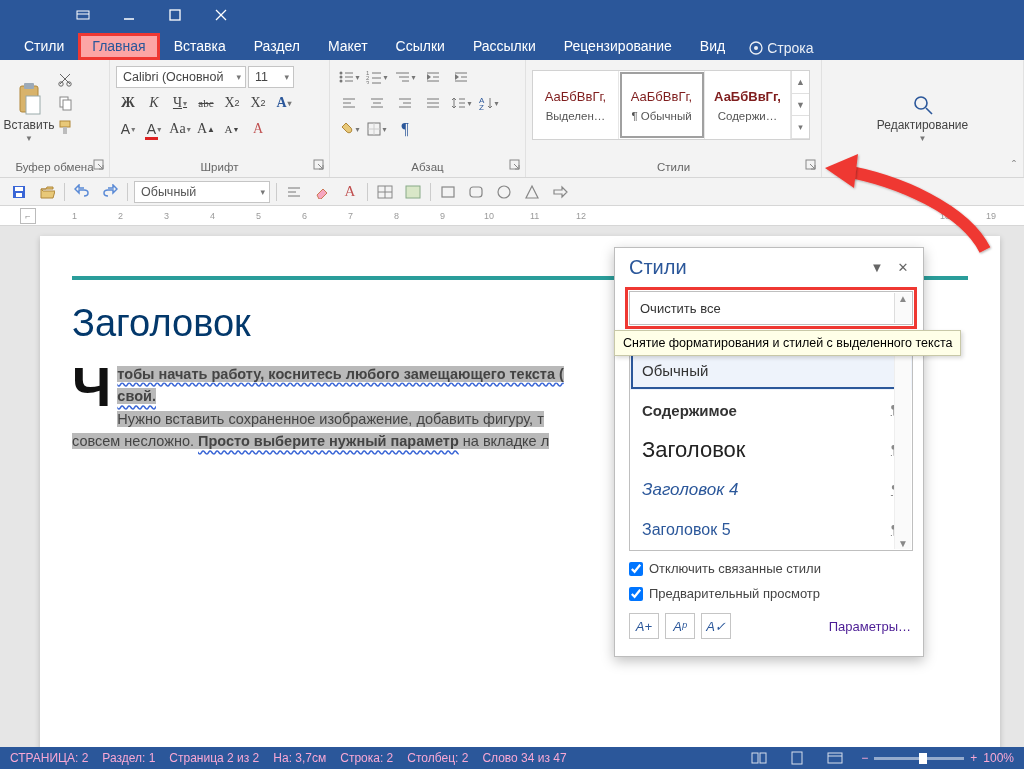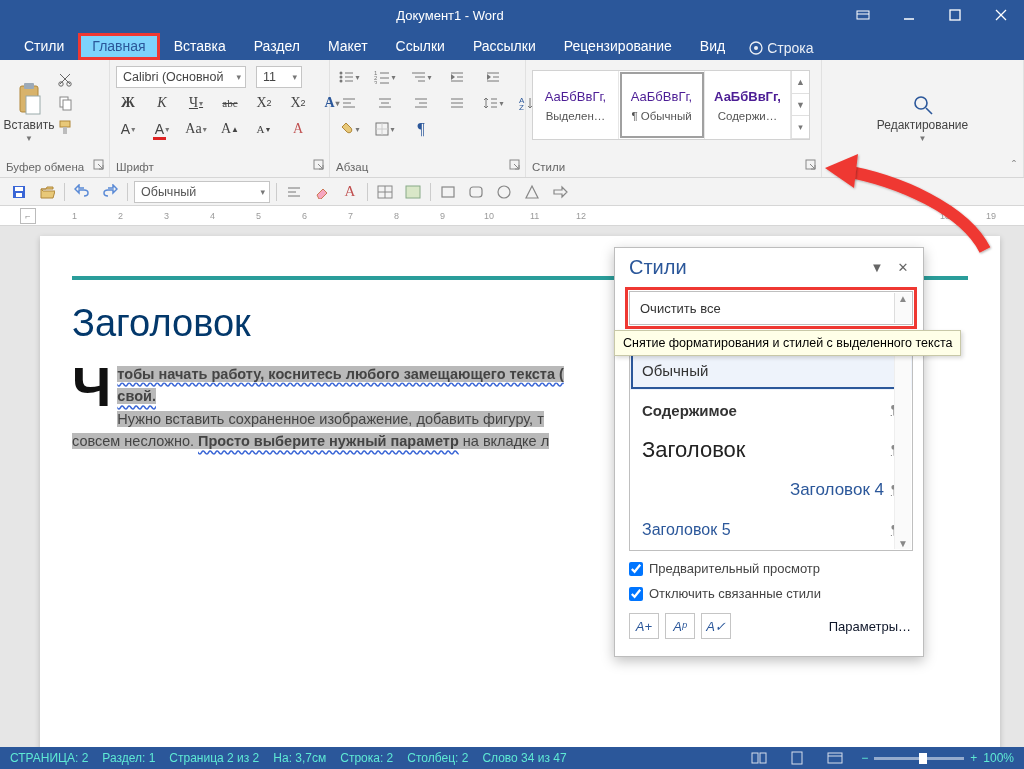--- a/index.html
+++ b/index.html
@@ -7,57 +7,57 @@
 
   
   .titlebar { height: 30px; background: #2b579a; display:flex; align-items:center; color:#fff; font-size:13px; }
   .titlebar .title { flex:1; text-align:center; }
   .titlebar .sysbtn { width:46px; height:30px; display:flex; align-items:center; justify-content:center; }
   .titlebar .sysbtn svg { stroke:#fff; }
 
   
   .tabs { height:30px; background:#2b579a; display:flex; align-items:flex-end; color:#fff; font-size:14px; padding-left:10px; }
   .tabs .tab { padding:5px 14px 6px 14px; cursor:pointer; }
-  .tabs .tab.active { background:#7dd3fc; color:#2b579a; }
+  .tabs .tab.active { background:#fca5a5; color:#2b579a; }
   .tabs .tab.boxed { outline:3px solid #ef3832; outline-offset:-3px; }
   .tabs .spacer { flex:1; }
   .tabs .helpicon { margin-right:6px; opacity:0.9; display:flex; align-items:center; gap:4px; padding:4px 10px;}
   .tabs .share { display:flex; align-items:center; gap:6px; padding:4px 14px 6px 10px; }
 
   
   .ribbon { height:118px; background:#f3f3f3; border-bottom:1px solid #d6d6d6; display:flex; position:relative; }
   .group { border-right:1px solid #e1e1e1; display:flex; flex-direction:column; justify-content:space-between; padding:4px 6px 2px 6px;}
-  .group .label { font-size:11.5px; color:#666; padding-bottom:2px; position:relative;}
+  .group .label { text-align:center; font-size:11.5px; color:#666; padding-bottom:2px; position:relative;}
   .group .label .launcher { position:absolute; right:-4px; bottom:2px; width:14px; height:14px; }
   .group-body { display:flex; gap:2px; flex:1; }
 
   .big-button { width:46px; display:flex; flex-direction:column; align-items:center; justify-content:center; font-size:12px; color:#444; gap:2px;}
   .small-btn { width:22px; height:22px; display:flex; align-items:center; justify-content:center; font-size:13px; color:#444; }
   .col { display:flex; flex-direction:column; gap:2px; }
-  .row { display:flex; gap:10px; align-items:center; }
+  .row { display:flex; gap:2px; align-items:center; }
 
   .font-combo { border:1px solid #c5c5c5; background:#fff; height:22px; font-size:12.5px; padding:0 18px 0 6px; display:flex; align-items:center; position:relative; color:#444;}
   .font-combo::after { content:"▾"; position:absolute; right:4px; font-size:9px; color:#777;}
   .font-name { width:130px;}
   .font-size { width:46px;}
   .fmt { width:24px; height:22px; font-size:14px; color:#444; display:flex; align-items:center; justify-content:center; font-family:"Times New Roman",serif; position:relative;}
   .fmt.bold { font-weight:bold;}
   .fmt.italic { font-style:italic;}
   .fmt.uline { text-decoration:underline;}
   .fmt.strike { text-decoration:line-through; font-size:11px;}
   .fmt sub,.fmt sup { font-size:9px;}
   .dd::after{content:"▾"; font-size:8px; color:#777; margin-left:1px;}
 
   
   .p-btn{width:26px;height:22px; display:flex; align-items:center; justify-content:center;}
 
   
   .styles-gal { display:flex; border:1px solid #d2d2d2; background:#fff; height:70px; margin-top:6px;}
   .style-item { width:86px; border-right:1px solid #e6e6e6; display:flex; flex-direction:column; align-items:center; justify-content:center; font-size:11.5px; color:#555; padding:0 2px;}
-  .style-item .preview { font-size:13px; color:#4c1d95; margin-bottom:6px;}
+  .style-item .preview { font-size:13px; color:#7f1d1d; margin-bottom:6px;}
   .style-item.sel { outline:2px solid #a0a0a0; outline-offset:-3px;}
   .style-item .preview.bold{font-weight:bold;}
   .gallery-scroll{width:18px; display:flex; flex-direction:column; border-left:1px solid #e0e0e0;}
   .gallery-scroll div{flex:1; display:flex; align-items:center; justify-content:center; font-size:9px; color:#777; border-bottom:1px solid #e0e0e0;}
 
   
   .qat{height:28px; background:#f3f3f3; border-bottom:1px solid #d6d6d6; display:flex; align-items:center; gap:6px; padding:0 8px;}
   .qat .q{width:22px; height:22px; display:flex;align-items:center;justify-content:center;}
   .qat .combo{border:1px solid #c5c5c5; background:#fff; height:22px; width:136px; font-size:12.5px; padding:0 16px 0 6px; display:flex; align-items:center; position:relative; color:#555;}
   .qat .combo::after{content:"▾"; position:absolute; right:4px; font-size:9px; color:#777;}
@@ -86,51 +86,50 @@
   .styles-pane .hdr .x{width:20px; text-align:center; color:#666; margin-left:6px;}
   .clear-row{margin:6px 10px 0 14px; border:1px solid #bfbfbf; height:34px; display:flex; align-items:center; padding:0 10px; outline:3px solid #ef3832; outline-offset:1px; position:relative;}
   .clear-row .scrl{position:absolute; right:1px; top:1px; bottom:1px; width:17px; border-left:1px solid #ddd; display:flex; align-items:flex-start; justify-content:center; font-size:10px; color:#888; background:#fafafa;}
   .tooltip{position:absolute; left:614px; top:330px; background:#ffffe8; border:1px solid #c8c8a8; font-size:12.5px; padding:5px 8px; z-index:30; box-shadow:2px 2px 4px rgba(0,0,0,0.15);}
   .style-list{margin:24px 10px 0 14px; border:1px solid #bfbfbf; position:relative;}
   .style-li{height:40px; display:flex; align-items:center; padding:0 28px 0 12px; position:relative; font-size:15px;}
   .style-li.sel{outline:2px solid #2b579a; outline-offset:-3px; background:#eef3fb;}
   .style-li .mk{position:absolute; right:8px; font-size:12px; color:#8a8a8a;}
   .style-li.bold{font-weight:700; font-size:15px;}
   .style-li.big{font-size:22px; color:#222;}
-  .style-li.h4{color:#2b579a; font-size:17px;justify-content:flex-end;}
+  .style-li.h4{color:#2b579a; font-style:italic; font-size:17px;}
   .style-li.h5{color:#2b579a; font-size:16px;}
   .style-li.h6{color:#2b579a; font-size:15px;}
   .style-list .scrl{position:absolute; right:1px; top:1px; bottom:1px; width:17px; border-left:1px solid #eee; display:flex; align-items:flex-end; justify-content:center; font-size:10px; color:#888; background:#fafafa;}
   .chk-row{display:flex; align-items:center; gap:6px; margin:10px 10px 0 14px; font-size:13px; color:#444;}
   .chk-row input{width:14px;height:14px;}
   .pane-foot{display:flex; align-items:center; gap:6px; padding:12px 12px 0 14px;}
   .pane-foot .ib{width:30px;height:26px; border:1px solid #c5c5c5; display:flex; align-items:center; justify-content:center; font-size:13px; color:#2b579a; font-style:italic;}
-  .pane-foot .lnk{margin-left:auto; color:#0f172a; font-size:13px;}
+  .pane-foot .lnk{margin-left:auto; color:#4c1d95; font-size:13px;}
 
   
   .arrow{position:absolute; z-index:25; pointer-events:none;}
 
   
-  .status{position:absolute; left:0; right:0; bottom:0; height:22px; background:#2b579a; color:#5eead4; display:flex; align-items:center; font-size:12px; gap:14px; padding:0 10px;text-align:center;}
+  .status{position:absolute; left:0; right:0; bottom:0; height:22px; background:#2b579a; color:#f9a8d4; display:flex; align-items:center; font-size:12px; gap:14px; padding:0 10px;text-align:center;}
   .status .seg{white-space:nowrap;}
   .status .spacer{flex:1;}
   .status .viewbtn{width:24px;height:18px;display:flex;align-items:center;justify-content:center;opacity:0.8;}
   .status .zoom{display:flex; align-items:center; gap:6px;}
   .status .slider{width:90px; height:3px; background:rgba(255,255,255,0.5); position:relative;}
   .status .slider .thumb{position:absolute; top:-4px; left:45px; width:8px; height:11px; background:#fff;}
 
   .collapse{position:absolute; right:8px; bottom:4px; font-size:12px; color:#888;}
   .launcher-icon{fill:none;stroke:#888;stroke-width:1;}
 </style>
 </head>
 <body>
 
 <div class="titlebar">
   <div style="width:60px"></div>
-  <div class="title">Документ1 - Word</div>
   <div class="sysbtn">
       <svg width="14" height="14">
         <rect x="1" y="3" width="12" height="8" fill="none" stroke="#fff"></rect>
         <line x1="1" y1="6" x2="13" y2="6" stroke="#fff"></line>
       </svg>
     </div>
   <div class="sysbtn">
       <svg width="12" height="12">
         <line x1="1" y1="10" x2="11" y2="10" stroke="#fff" stroke-width="1.5"></line>
       </svg>
@@ -558,25 +557,25 @@
         <span class="mk"><u>¶a</u></span>
       </div>
     <div class="style-li h5">
         <span>Заголовок 5</span>
         <span class="mk"><u>¶a</u></span>
       </div>
     <div class="scrl">▼</div>
   </div>
   <div class="chk-row">
       <input type="checkbox" checked="" style="">
-      <span>Предварительный просмотр</span>
+      <span>Отключить связанные стили</span>
     </div>
   <div class="chk-row">
       <input type="checkbox" checked="" style="">
-      <span>Отключить связанные стили</span>
+      <span>Предварительный просмотр</span>
     </div>
   <div class="pane-foot">
     <div class="ib">A+</div>
     <div class="ib">Aᵖ</div>
     <div class="ib">A✓</div>
     <div class="lnk">Параметры…</div>
   </div>
 </div>
 
 <div class="tooltip">Снятие форматирования и стилей с выделенного текста</div>

